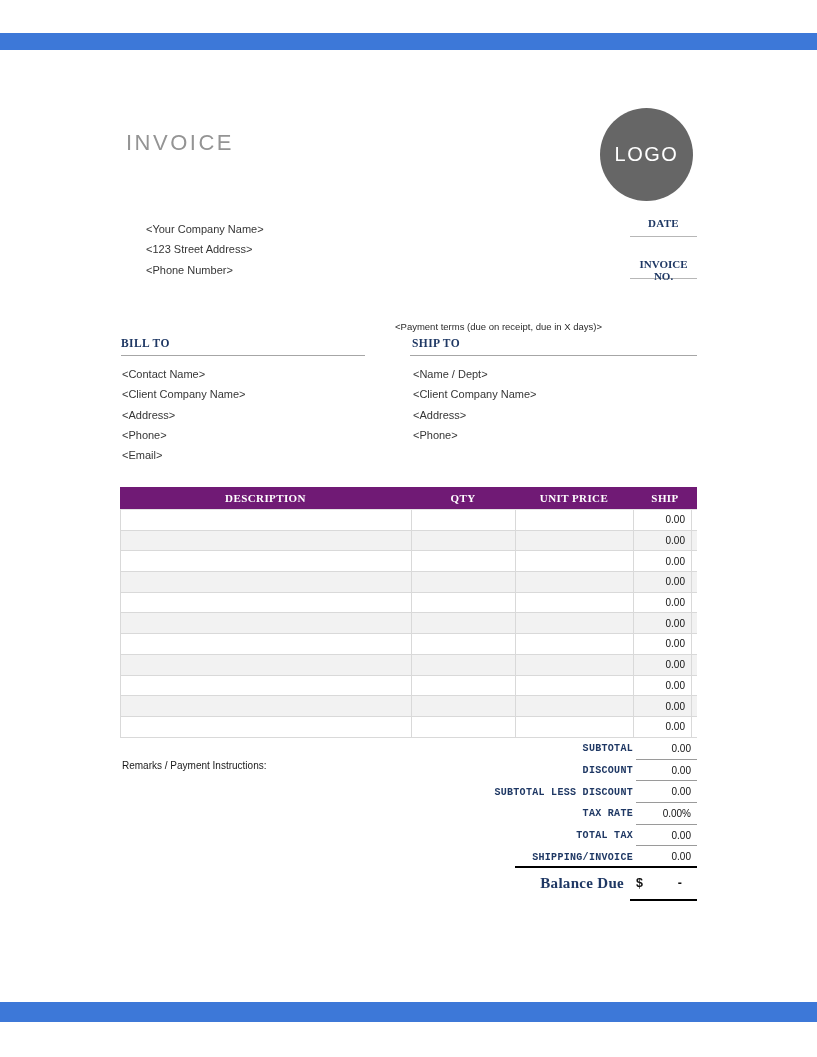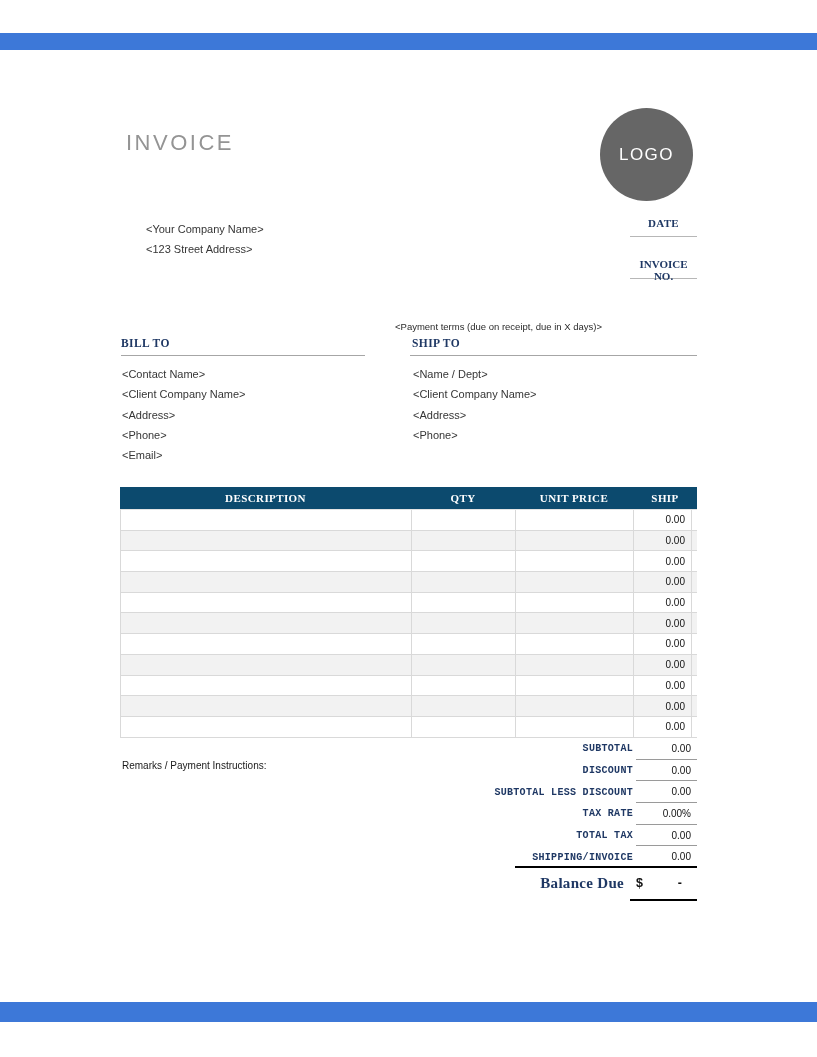--- a/index.html
+++ b/index.html
@@ -5,21 +5,21 @@
   html,body{margin:0;padding:0;background:#ffffff;}
   body{width:817px;height:1057px;position:relative;font-family:"Liberation Sans",sans-serif;overflow:hidden;}
   .accent-bar{position:absolute;left:0;width:817px;background:#3d78d8;}
   #top-bar{top:33px;height:17px;}
   #bottom-bar{top:1002px;height:20px;}
 
   #invoice-title{position:absolute;left:126px;top:130px;font-size:22px;letter-spacing:2.5px;color:#949494;}
 
   #logo{position:absolute;left:600px;top:108px;width:93px;height:93px;border-radius:50%;
         background:#666666;display:flex;align-items:center;justify-content:center;
-        color:#ffffff;font-size:17px;letter-spacing:1.5px;}
+        color:#ffffff;font-size:20px;letter-spacing:1.5px;}
 
   .plain-lines div{height:20.5px;font-size:11px;color:#363636;}
   #company-block{position:absolute;left:122px;top:219px;width:260px;margin-left:24px;}
 
   .meta-box{position:absolute;left:630px;width:67px;text-align:center;
             font-family:"Liberation Serif",serif;font-weight:bold;font-size:11px;
             color:#1f3864;letter-spacing:0.3px;border-bottom:1px solid #b7b7b7;}
   #date-box{top:217px;height:19px;}
   #invoiceno-box{top:258px;height:20px;letter-spacing:0px;}
 
@@ -31,21 +31,21 @@
   #billto-label{left:121px;}
   #shipto-label{left:412px;}
   .section-rule{position:absolute;top:355px;height:1px;background:#a6a6a6;}
   #billto-rule{left:121px;width:244px;}
   #shipto-rule{left:410px;width:287px;}
   #billto-lines{position:absolute;left:122px;top:364px;width:270px;}
   #shipto-lines{position:absolute;left:413px;top:364px;width:270px;}
   .plain-lines div{line-height:14px;padding-top:3px;height:17.3px;}
 
   #items-table{position:absolute;left:120px;top:487px;width:577px;}
-  #items-header{display:flex;height:22px;background:#0c4a6e;color:#ffffff;
+  #items-header{display:flex;height:22px;background:#701a75;color:#ffffff;
                 font-family:"Liberation Serif",serif;font-weight:bold;font-size:11px;letter-spacing:0.4px;}
   #items-header .hcell{display:flex;align-items:center;justify-content:center;}
   .c-desc{width:291px;}
   .c-qty{width:104px;}
   .c-price{width:118px;}
   .c-total{width:64px;}
   #items-body{border-left:1px solid #d9d9d9;border-top:1px solid #e3e3e3;}
   .item-row{display:flex;height:20.7px;border-bottom:1px solid #d9d9d9;background:#ffffff;box-sizing:border-box;}
   .item-row:nth-of-type(even){background:#f2f2f2;}
   .item-row .cell{border-right:1px solid #d9d9d9;box-sizing:border-box;height:100%;
@@ -80,20 +80,21 @@
 <div id="invoice-title">INVOICE</div>
 
 <div id="logo">
   <span>LOGO</span>
 </div>
 
 <div id="company-block" class="plain-lines">
 
 <div>&lt;Your Company Name&gt;</div>
     <div>&lt;123 Street Address&gt;</div>
+    <div>&lt;Phone Number&gt;</div>
   </div>
 
 <div id="date-box" class="meta-box">
   <span>DATE</span>
 </div>
 <div id="invoiceno-box" class="meta-box">
   <span>INVOICE NO.</span>
 </div>
 
 <div id="payment-terms">&lt;Payment terms (due on receipt, due in X days)&gt;</div>

